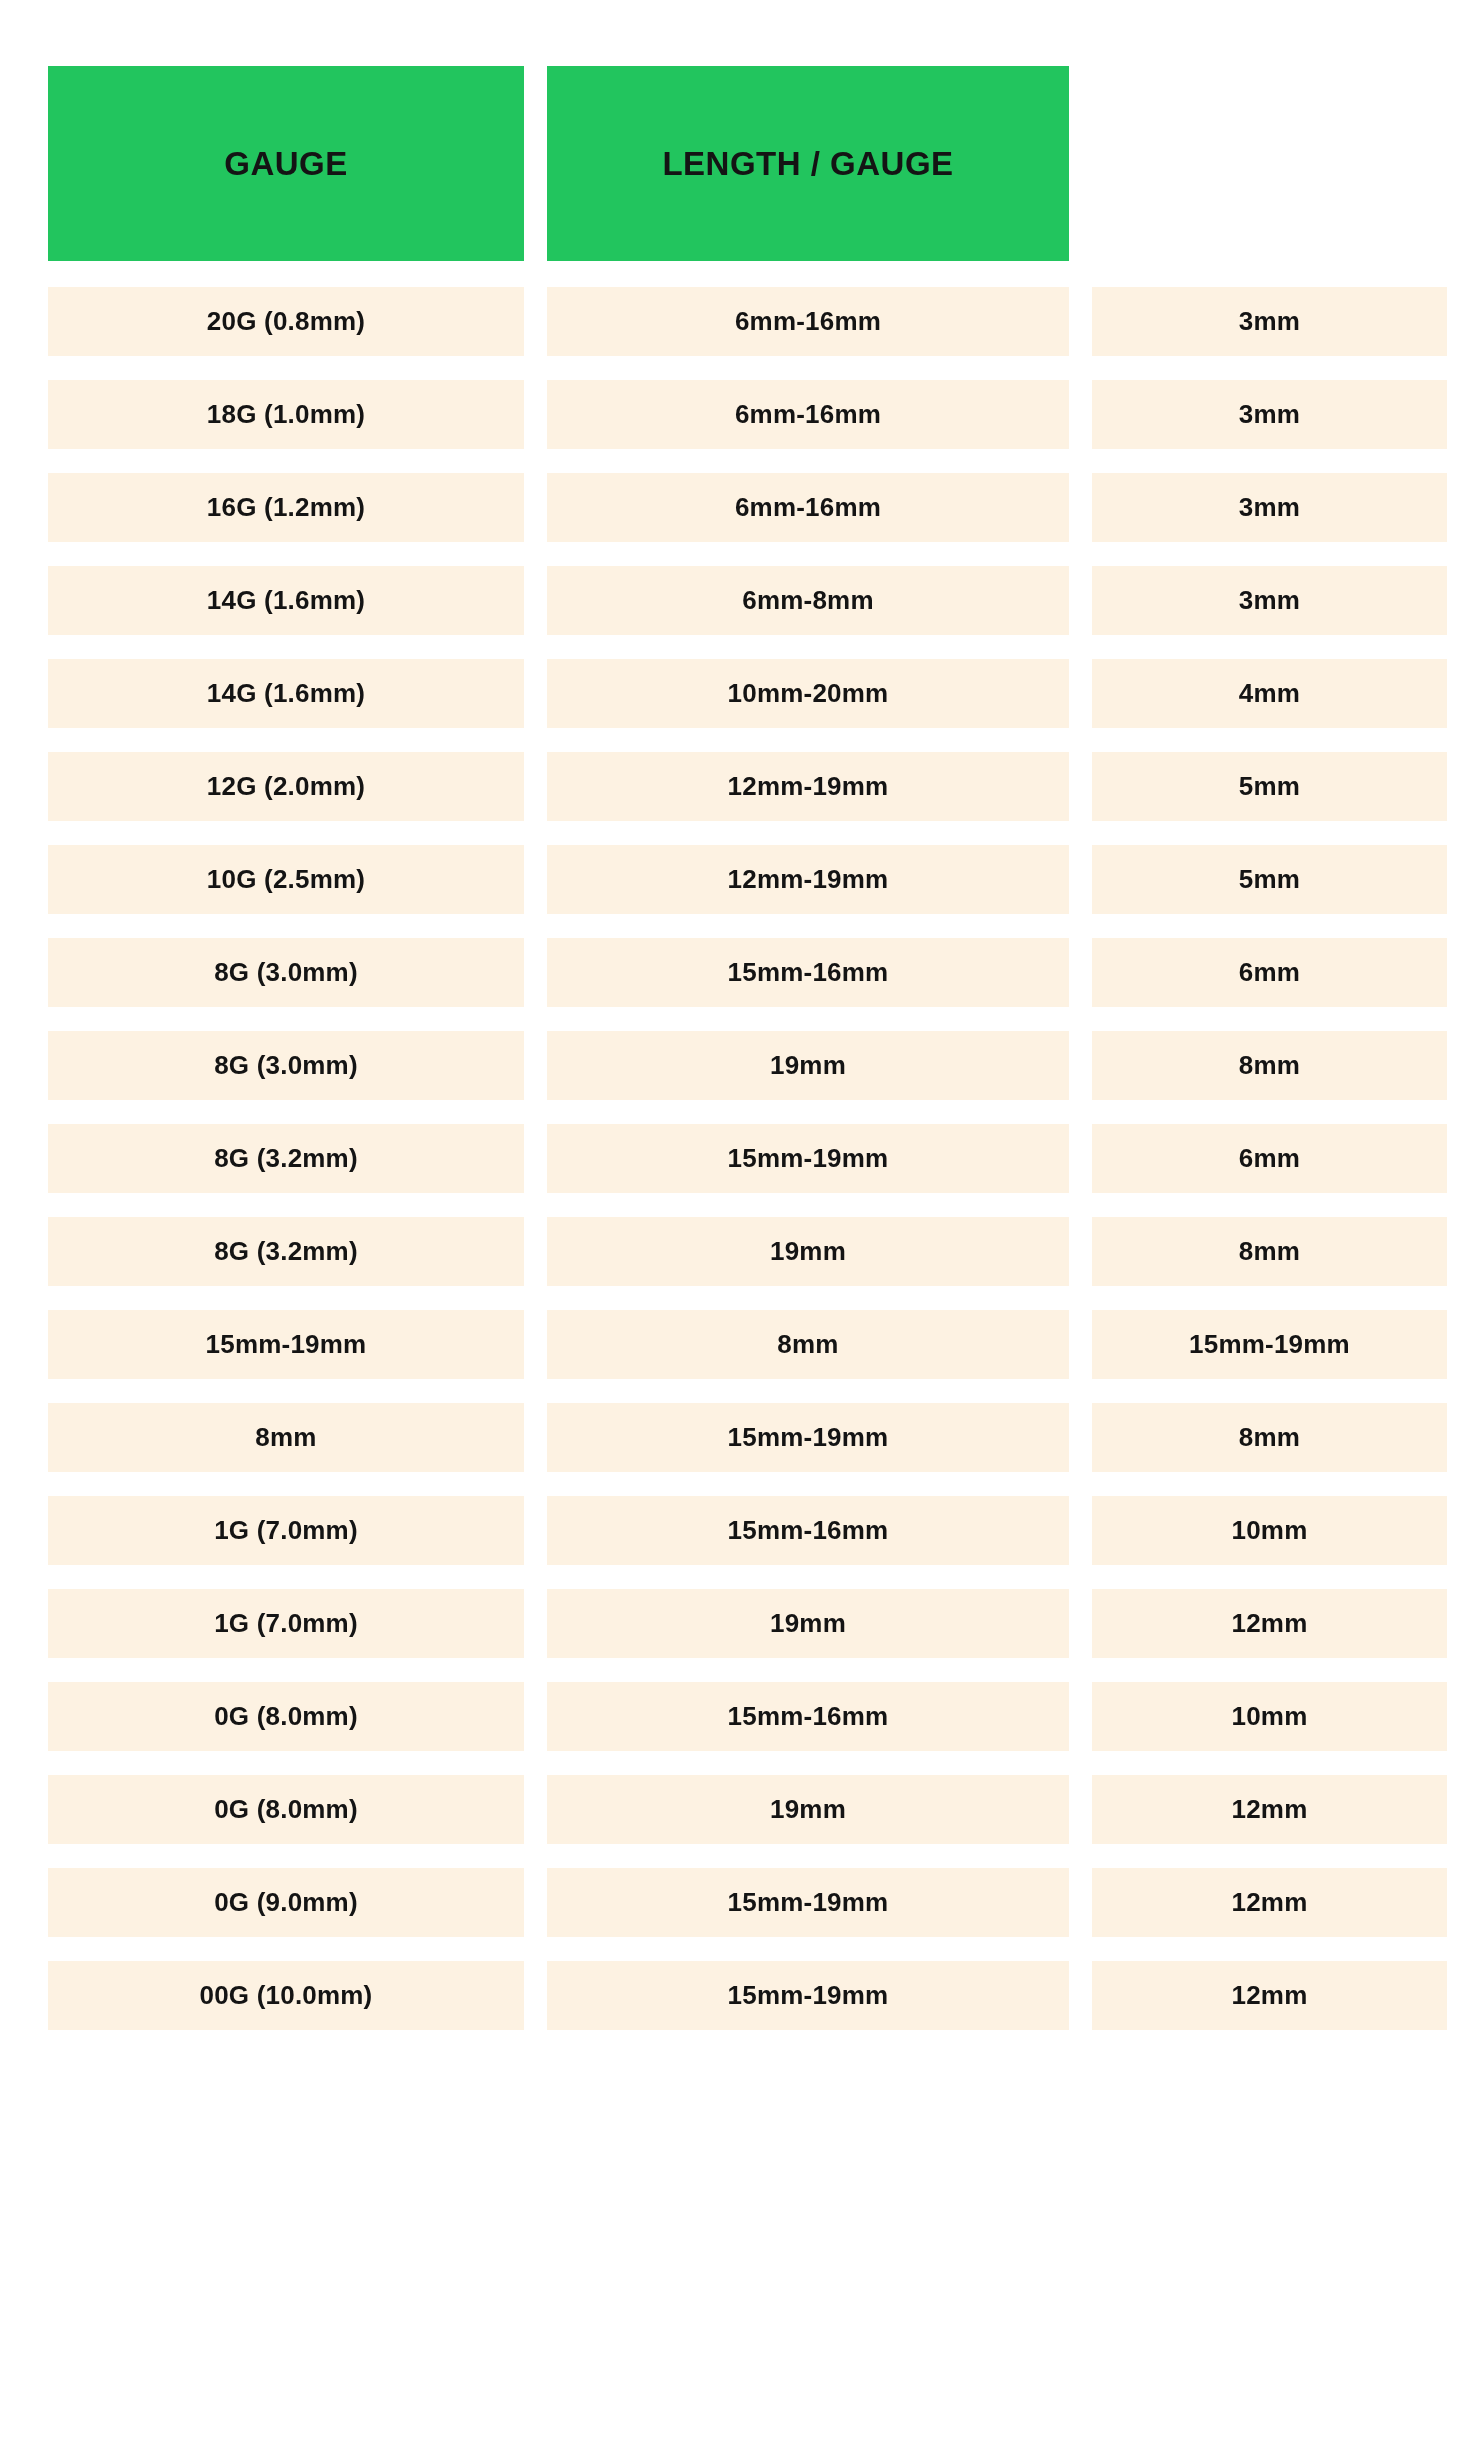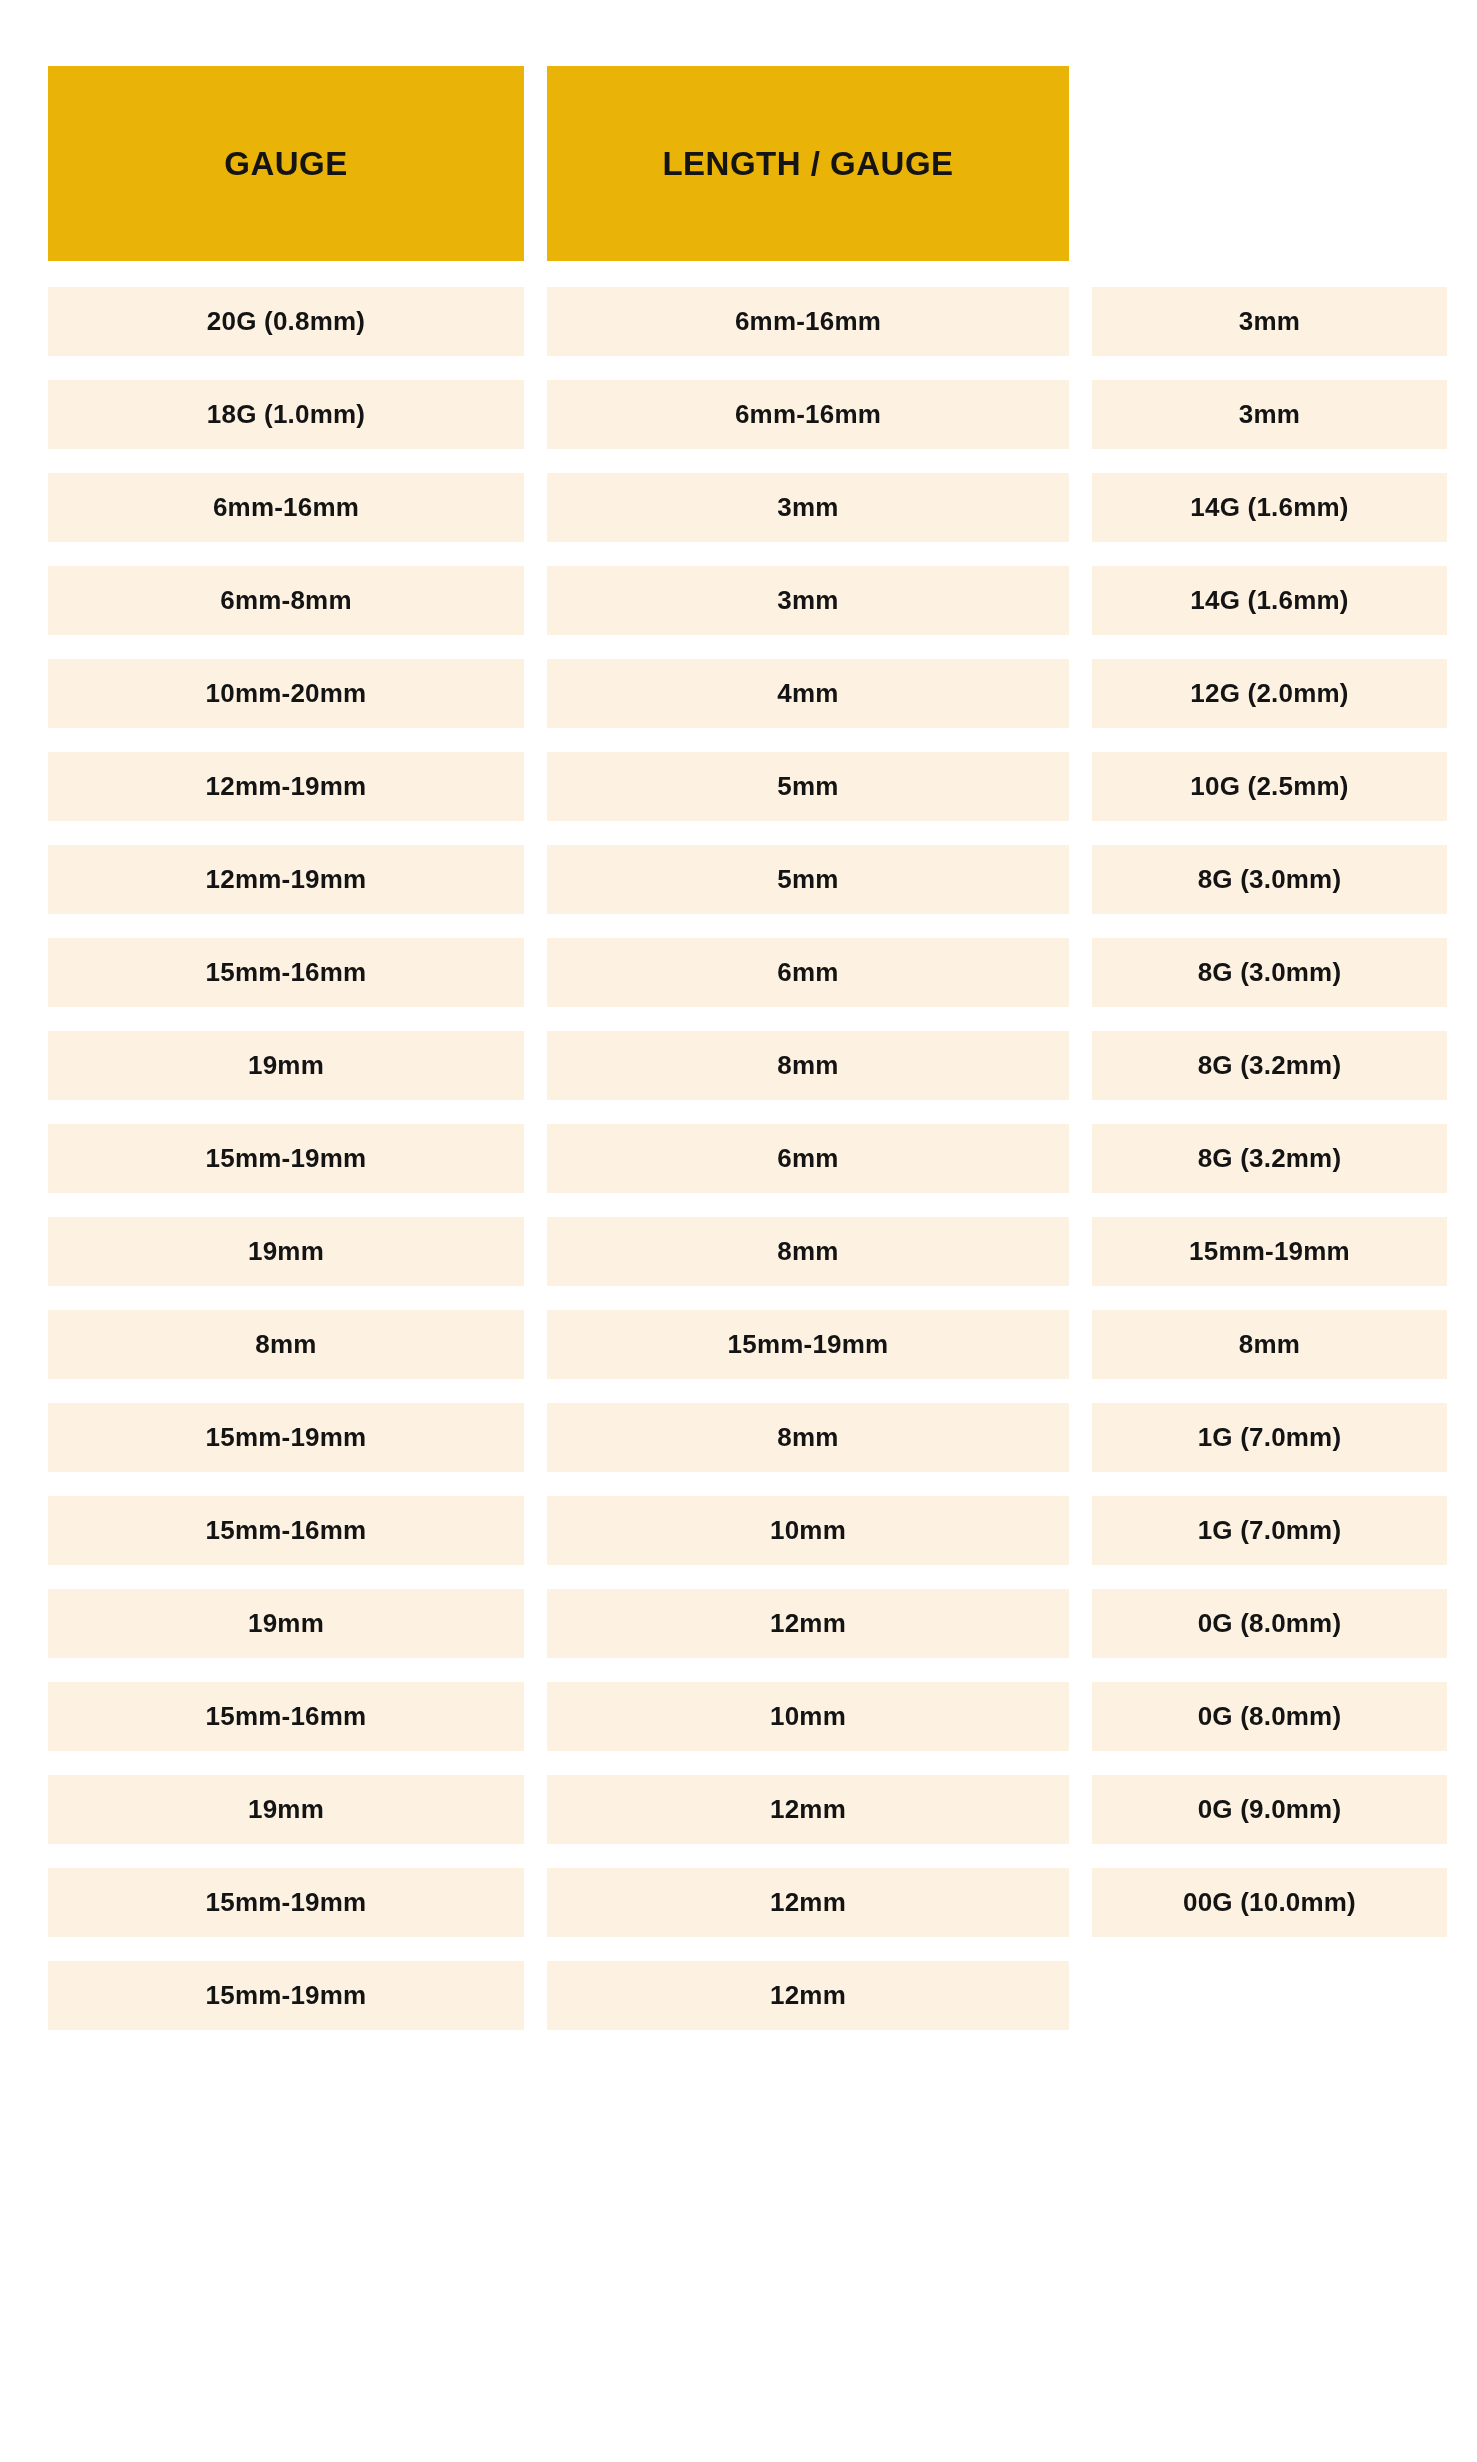--- a/index.html
+++ b/index.html
@@ -29,21 +29,21 @@
   .cell {
     display: flex;
     align-items: center;
     justify-content: center;
     font-weight: 700;
     color: #141414;
     text-align: center;
   }
   .head-cell {
     height: 195px;
-    background: #eab308;
+    background: #22c55e;
     font-size: 33px;
     letter-spacing: 0.5px;
   }
   .body-grid {
     row-gap: 24px;
   }
   .data-cell {
     height: 69px;
     background: #FDF2E2;
     font-size: 26px;
@@ -60,20 +60,21 @@
     <div class="cell head-cell">LENGTH / GAUGE</div>
   </div>
 
   <div class="grid body-grid" id="table-body">
       <div class="cell data-cell">20G (0.8mm)</div>
       <div class="cell data-cell">6mm-16mm</div>
       <div class="cell data-cell">3mm</div>
       <div class="cell data-cell">18G (1.0mm)</div>
       <div class="cell data-cell">6mm-16mm</div>
       <div class="cell data-cell">3mm</div>
+      <div class="cell data-cell">16G (1.2mm)</div>
       <div class="cell data-cell">6mm-16mm</div>
       <div class="cell data-cell">3mm</div>
       <div class="cell data-cell">14G (1.6mm)</div>
       <div class="cell data-cell">6mm-8mm</div>
       <div class="cell data-cell">3mm</div>
       <div class="cell data-cell">14G (1.6mm)</div>
       <div class="cell data-cell">10mm-20mm</div>
       <div class="cell data-cell">4mm</div>
       <div class="cell data-cell">12G (2.0mm)</div>
       <div class="cell data-cell">12mm-19mm</div>

